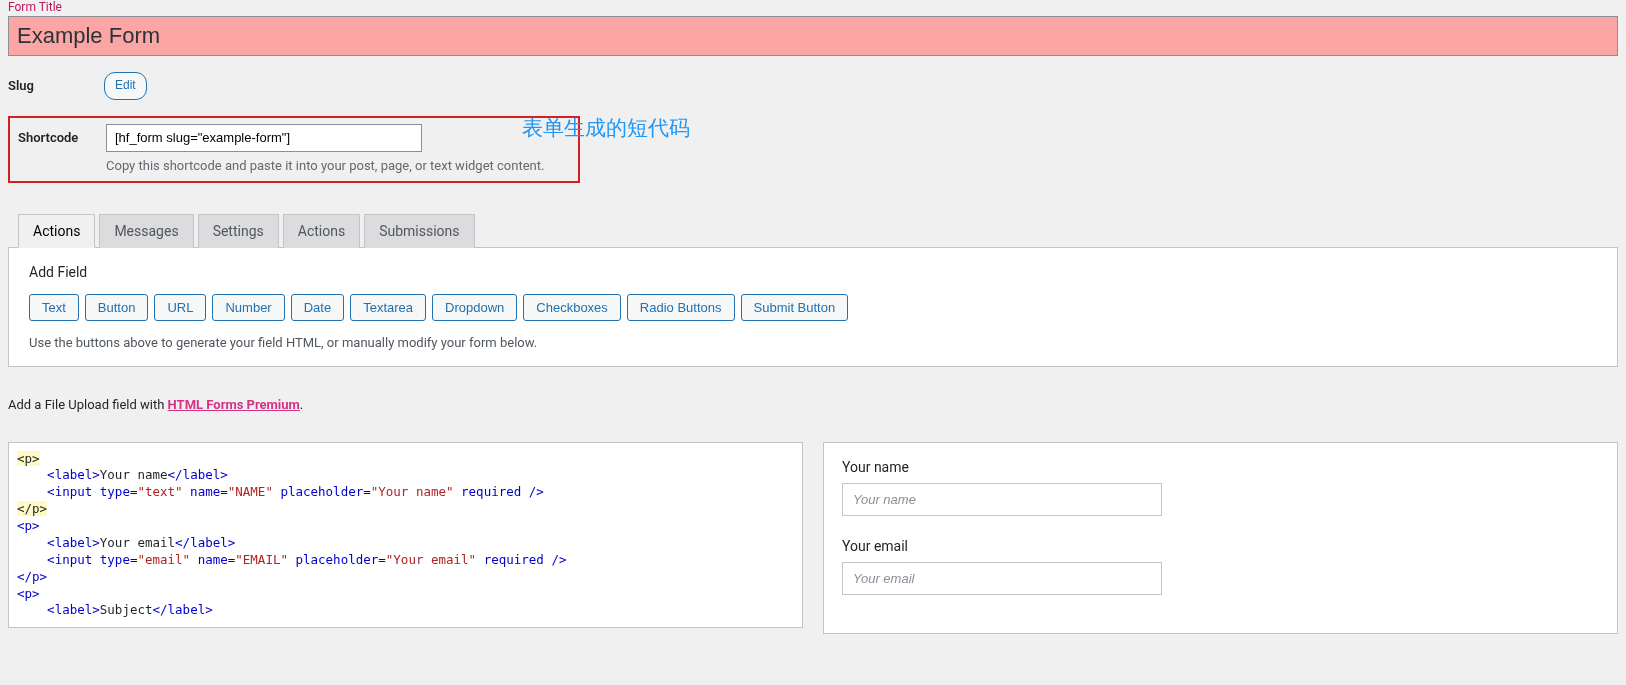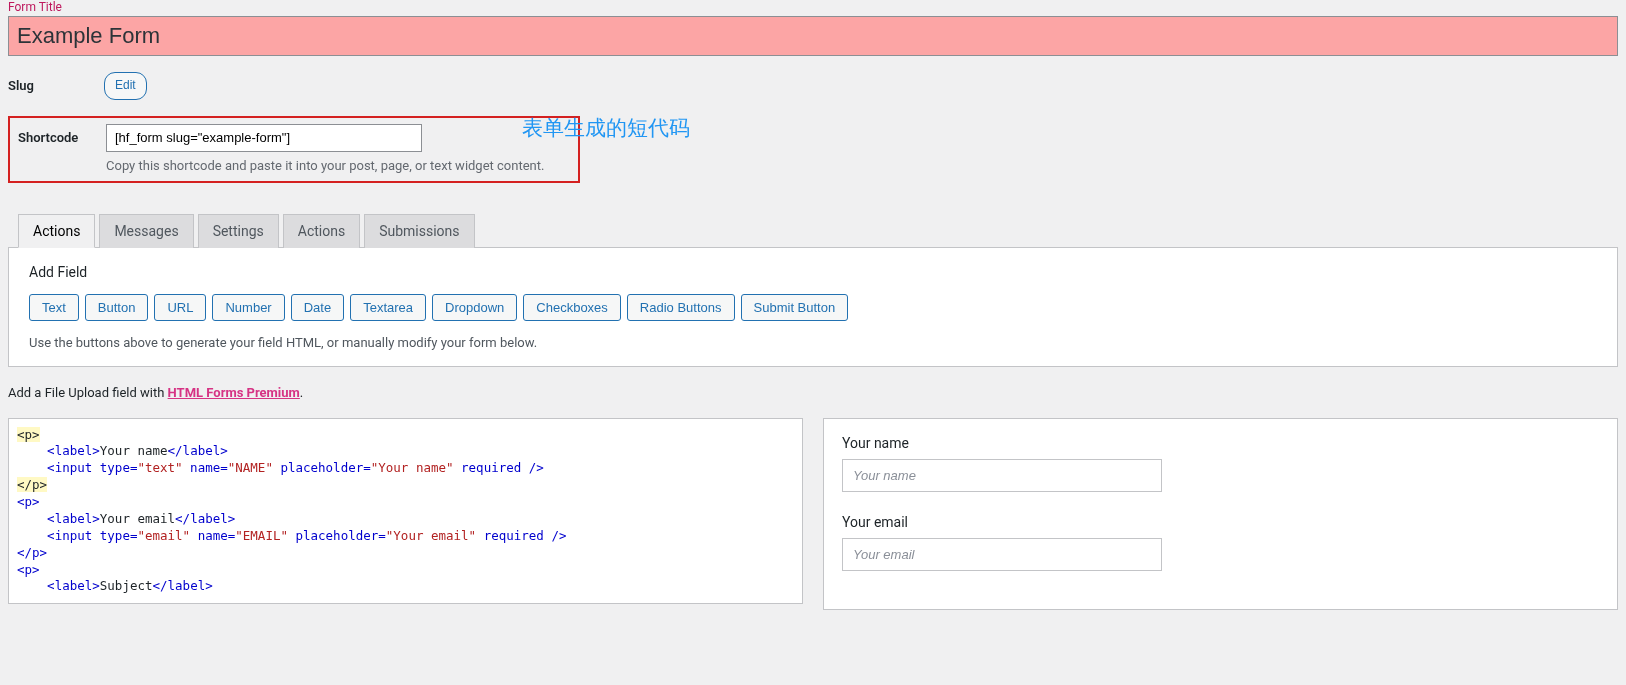--- a/index.html
+++ b/index.html
@@ -110,21 +110,21 @@
 .field-btn {
   padding: 5px 12px;
   font-size: 13px;
   border: 1px solid #2271b1;
   color: #2271b1;
   background: #f6f7f7;
   border-radius: 3px;
   cursor: pointer;
 }
 .desc { color: #50575e; font-size: 13px; }
-.upsell { margin: 18px 0; font-size: 13px; color: #1d2327; }
+.upsell { margin: 30px 0; font-size: 13px; color: #1d2327; }
 .upsell a { color: #d63384; font-weight: 700; text-decoration: underline; }
 .two-col { display: flex; gap: 20px; margin-top: 10px; }
 .col { flex: 1; min-width: 0; }
 .col-header {
   display: flex;
   justify-content: space-between;
   align-items: baseline;
   margin-bottom: 6px;
 }
 .col-header .label { font-size: 13px; color: #1d2327; }

